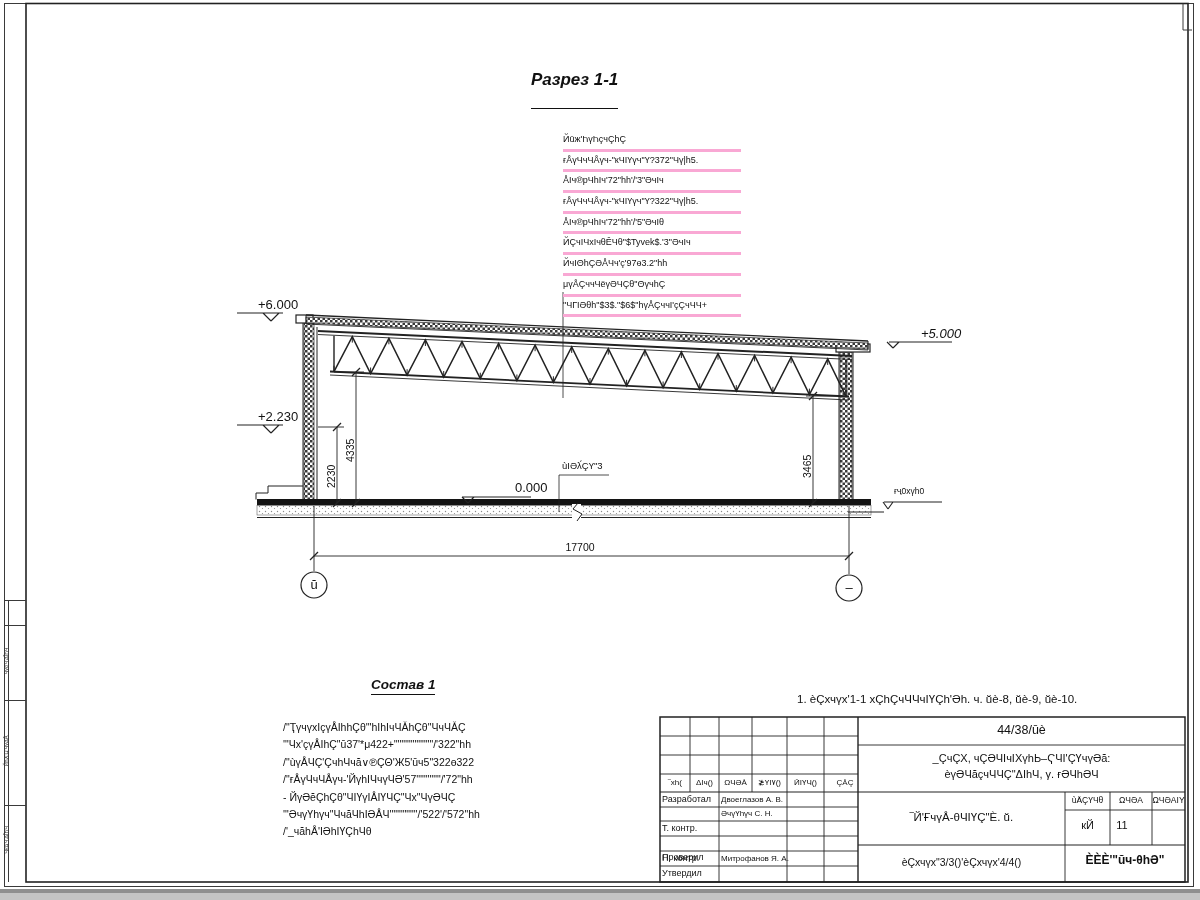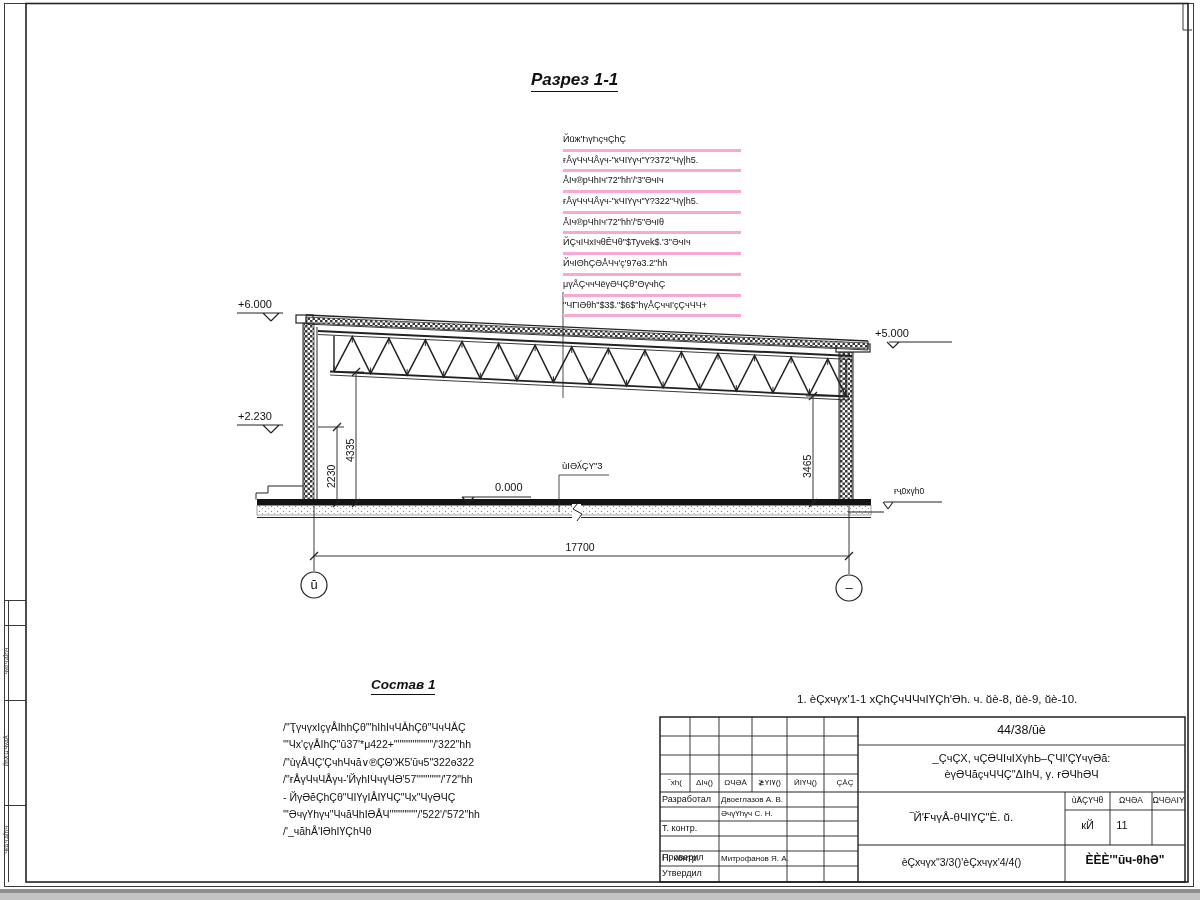--- a/index.html
+++ b/index.html
@@ -1,24 +1,24 @@
 <!DOCTYPE html>
 <html><head>
 <meta charset="utf-8">
 <style>
   html,body{margin:0;padding:0;background:#e8e8e8;}
   .sheet{position:relative;width:1200px;height:900px;background:#ffffff;overflow:hidden;
          font-family:"Liberation Sans",sans-serif;color:#111;}
   svg{position:absolute;left:0;top:0;}
   .t{position:absolute;white-space:nowrap;color:#111;line-height:1.1;}
-  .big-title{font-size:17px;font-style:italic;font-weight:bold;border-bottom:1.6px solid #111;padding-bottom:1px;}
+  .big-title{font-size:17px;font-style:italic;font-weight:bold;border-bottom:1.6px solid #111;padding-bottom:18px;}
   .sub-title{font-size:13.5px;font-style:italic;font-weight:bold;border-bottom:1.4px solid #111;padding-bottom:1px;}
   .callout{position:absolute;left:563px;top:131px;width:178px;}
   .cl{height:17.7px;line-height:16px;font-size:9px;border-bottom:3px solid #f9a8d4;overflow:hidden;white-space:nowrap;}
-  .lvl{font-size:11px;}
+  .lvl{font-size:13px;margin-left:20px;}
   .dim{font-size:10.5px;}
   .vdim{position:absolute;font-size:10.5px;white-space:nowrap;transform:rotate(-90deg);transform-origin:left top;}
   .bub{position:absolute;width:26px;height:26px;line-height:25px;text-align:center;font-size:13px;}
   .comp{position:absolute;left:283px;top:719px;font-size:10.5px;line-height:17.4px;white-space:nowrap;}
   .note{font-size:11.5px;}
   .tb{font-size:9px;}
   .tbn{font-size:8px;}
   .tbh{font-size:8px;text-align:center;overflow:hidden;}
   .ctr{text-align:center;}
   .vlabel{position:absolute;width:70px;text-align:center;font-size:5.5px;transform:rotate(-90deg);color:#333;}
@@ -198,21 +198,21 @@
     <div class="cl">ғÅүЧчЧÅүч-"кЧІҮүч"Ү?322"Чү|h5.</div>
     <div class="cl">ÅІч℗рЧhІч'72"hh'/'5"ƏчІθ</div>
     <div class="cl">ЙÇчІЧхІчθÊЧθ"$Tyvek$.'3"ƏчІч</div>
     <div class="cl">ЙчІΘhÇƏÅЧч'ç'97ө3.2"hh</div>
     <div class="cl">μүÅÇччЧёүƏЧÇθ"ΘүчhÇ</div>
     <div class="cl">"ЧГІƏθh"$3$."$6$"hүÅÇччІ'çÇчЧЧ+</div>
   </div>
 
   <div class="t lvl" style="left:238px;top:298px;">+6.000</div>
   <div class="t lvl" style="left:238px;top:410px;">+2.230</div>
-  <div class="t lvl" style="left:875px;top:327px;">+5.000</div>
+  <div class="t lvl" style="left:901px;top:327px;font-style:italic;">+5.000</div>
   <div class="t lvl" style="left:495px;top:481px;">0.000</div>
   <div class="t" style="left:894px;top:487px;font-size:8.5px;">ғҷ0хүh0</div>
   <div class="t" style="left:562px;top:461px;font-size:9.5px;">ùІƏλ́ÇҮ"3</div>
 
   <div class="t dim ctr" style="left:520px;top:542px;width:120px;">17700</div>
   <div class="vdim" style="left:325px;top:488px;">2230</div>
   <div class="vdim" style="left:344px;top:462px;">4335</div>
   <div class="vdim" style="left:801px;top:478px;">3465</div>
 
   <div class="bub t" style="left:301px;top:572px;">ŭ</div>

